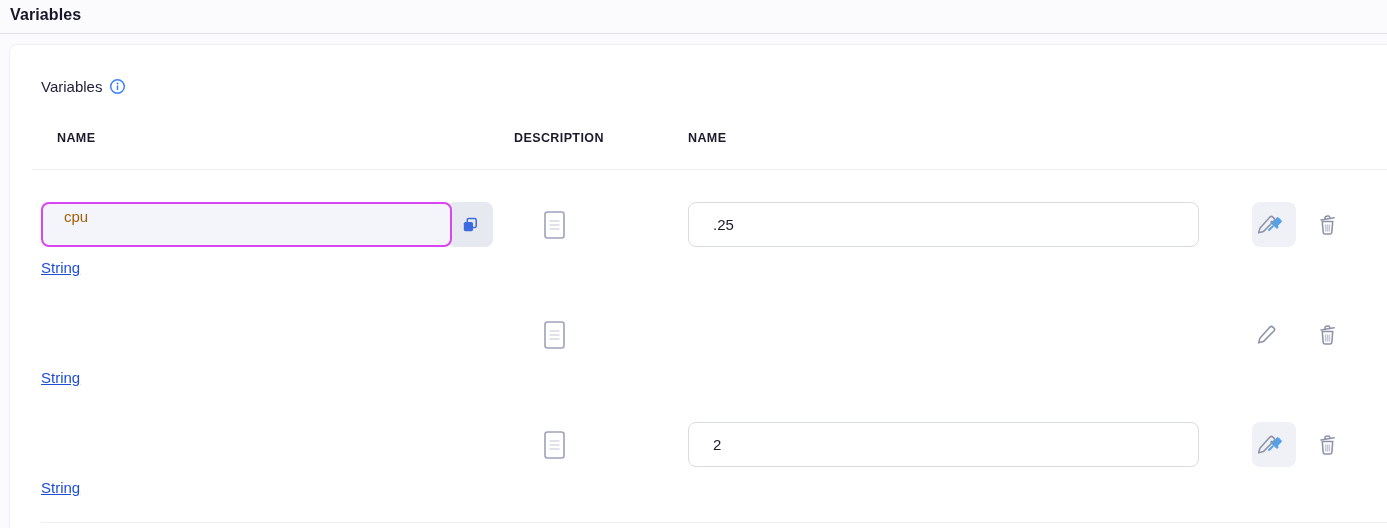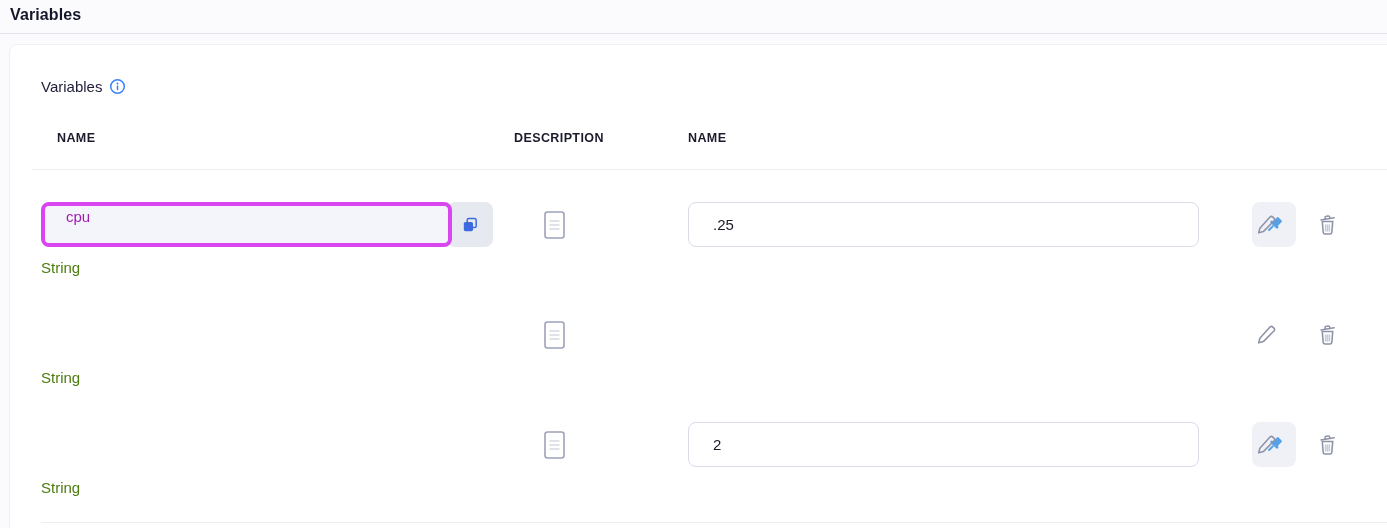--- a/index.html
+++ b/index.html
@@ -44,27 +44,27 @@
   .row-0 { top:157px; } .row-1 { top:267px; } .row-2 { top:377px; }
 
   .name-group { position:absolute; left:31px; top:0; width:452px; height:45px; }
   .copy-btn {
     position:absolute; right:0; top:0; width:46px; height:45px;
     background:#e7e9f1; border:none; border-radius:8px; cursor:pointer;
     display:flex; align-items:center; justify-content:center;
   }
   .name-input {
     position:absolute; left:0; top:0; width:411px; height:45px;
-    background:#f4f5fa; border:4px solid #d946ef; border-radius:8px;
-    font-family:"Liberation Sans", sans-serif; font-size:15px; color:#a21caf;
+    background:#f4f5fa; border:2px solid #d946ef; border-radius:8px;
+    font-family:"Liberation Sans", sans-serif; font-size:15px; color:#a16207;
     padding:0 14px 16px 21px; outline:none;
   }
   .type-label {
     position:absolute; left:31px; top:57px;
-    font-size:15px; color:#4d7c0f;
+    font-size:15px; color:#1d4ed8;text-decoration:underline;
   }
   .desc-btn {
     position:absolute; left:532px; top:8px; width:24px; height:30px;
     background:none; border:none; padding:0; cursor:pointer;
     display:flex; align-items:center; justify-content:center;
   }
   .value-group { position:absolute; left:678px; top:0; width:608px; height:45px; }
   .pin-btn {
     position:absolute; right:0; top:0; width:44px; height:45px;
     background:#eff1f7; border:none; border-radius:8px; cursor:pointer;

